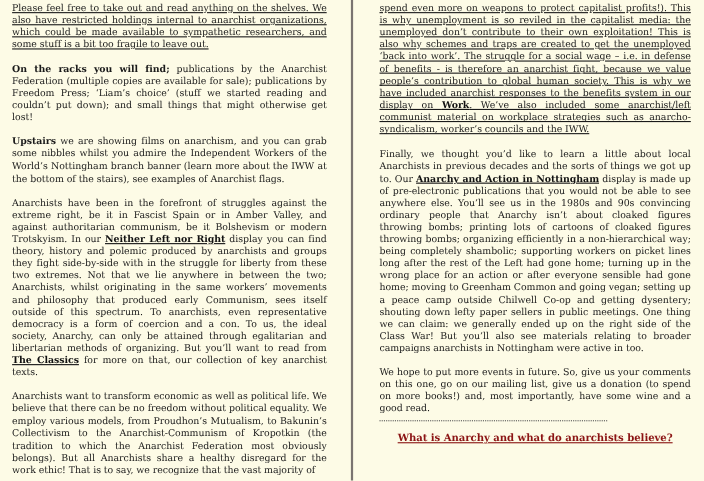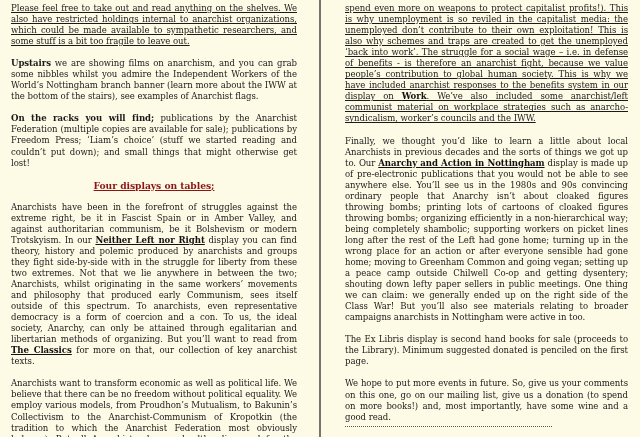--- a/index.html
+++ b/index.html
@@ -34,30 +34,28 @@
   .dots {
     border-bottom: 1px dotted #555;
     width: 207px; height: 0; margin: 0 0 10px 0;
   }
 </style>
 </head>
 <body>
 
 <div class="col col-left">
   <p class="p-first">Please feel free to take out and read anything on the shelves. We also have restricted holdings internal to anarchist organizations, which could be made available to sympathetic researchers, and some stuff is a bit too fragile to leave out.</p>
+  <p><b class="lead">On the racks you will find;</b><span> publications by the Anarchist Federation (multiple copies are available for sale); publications by Freedom Press; ‘Liam’s choice’ (stuff we started reading and couldn’t put down); and small things that might otherwise get lost!</span></p>
   <p><b class="lead">Upstairs</b><span> we are showing films on anarchism, and you can grab some nibbles whilst you admire the Independent Workers of the World’s Nottingham branch banner (learn more about the IWW at the bottom of the stairs), see examples of Anarchist flags.</span></p>
-  <p><b class="lead">On the racks you will find;</b><span> publications by the Anarchist Federation (multiple copies are available for sale); publications by Freedom Press; ‘Liam’s choice’ (stuff we started reading and couldn’t put down); and small things that might otherwise get lost!</span></p>
-  <div class="heading">Four displays on tables;</div>
   <p><span>Anarchists have been in the forefront of struggles against the extreme right, be it in Fascist Spain or in Amber Valley, and against authoritarian communism, be it Bolshevism or modern Trotskyism. In our </span><span class="link">Neither Left nor Right</span><span> display you can find theory, history and polemic produced by anarchists and groups they fight side-by-side with in the struggle for liberty from these two extremes. Not that we lie anywhere in between the two; Anarchists, whilst originating in the same workers’ movements and philosophy that produced early Communism, sees itself outside of this spectrum. To anarchists, even representative democracy is a form of coercion and a con. To us, the ideal society, Anarchy, can only be attained through egalitarian and libertarian methods of organizing. But you’ll want to read from </span><span class="link">The Classics</span><span> for more on that, our collection of key anarchist texts.</span></p>
   <p><span>Anarchists want to transform economic as well as political life. We believe that there can be no freedom without political equality. We employ various models, from Proudhon’s Mutualism, to Bakunin’s Collectivism to the Anarchist-Communism of Kropotkin (the tradition to which the Anarchist Federation most obviously belongs). But all Anarchists share a healthy disregard for the work ethic! That is to say, we recognize that the vast majority of </span></p>
 </div>
 
 <div class="divider"></div>
 
 <div class="col col-right">
   <p class="p-first"><span>spend even more on weapons to protect capitalist profits!). This is why unemployment is so reviled in the capitalist media: the unemployed don’t contribute to their own exploitation! This is also why schemes and traps are created to get the unemployed ‘back into work’. The struggle for a social wage – i.e. in defense of benefits - is therefore an anarchist fight, because we value people’s contribution to global human society. This is why we have included anarchist responses to the benefits system in our display on </span><span class="link">Work</span><span>. We’ve also included some anarchist/left communist material on workplace strategies such as anarcho-syndicalism, worker’s councils and the IWW.</span></p>
   <p><span>Finally, we thought you’d like to learn a little about local Anarchists in previous decades and the sorts of things we got up to. Our </span><span class="link">Anarchy and Action in Nottingham</span><span> display is made up of pre-electronic publications that you would not be able to see anywhere else. You’ll see us in the 1980s and 90s convincing ordinary people that Anarchy isn’t about cloaked figures throwing bombs; printing lots of cartoons of cloaked figures throwing bombs; organizing efficiently in a non-hierarchical way; being completely shambolic; supporting workers on picket lines long after the rest of the Left had gone home; turning up in the wrong place for an action or after everyone sensible had gone home; moving to Greenham Common and going vegan; setting up a peace camp outside Chilwell Co-op and getting dysentery; shouting down lefty paper sellers in public meetings. One thing we can claim: we generally ended up on the right side of the Class War! But you’ll also see materials relating to broader campaigns anarchists in Nottingham were active in too.</span></p>
-  <p>The Ex Libris display is second hand books for sale (proceeds to the Library).  Minimum suggested donated is penciled on the first page.</p>
   <p style="margin-bottom:3px">We hope to put more events in future. So, give us your comments on this one, go on our mailing list, give us a donation (to spend on more books!) and, most importantly, have some wine and a good read.</p>
   <div class="dots"></div>
   <div class="heading">What is Anarchy and what do anarchists believe?</div>
 
 </div>
 
 </body></html>

